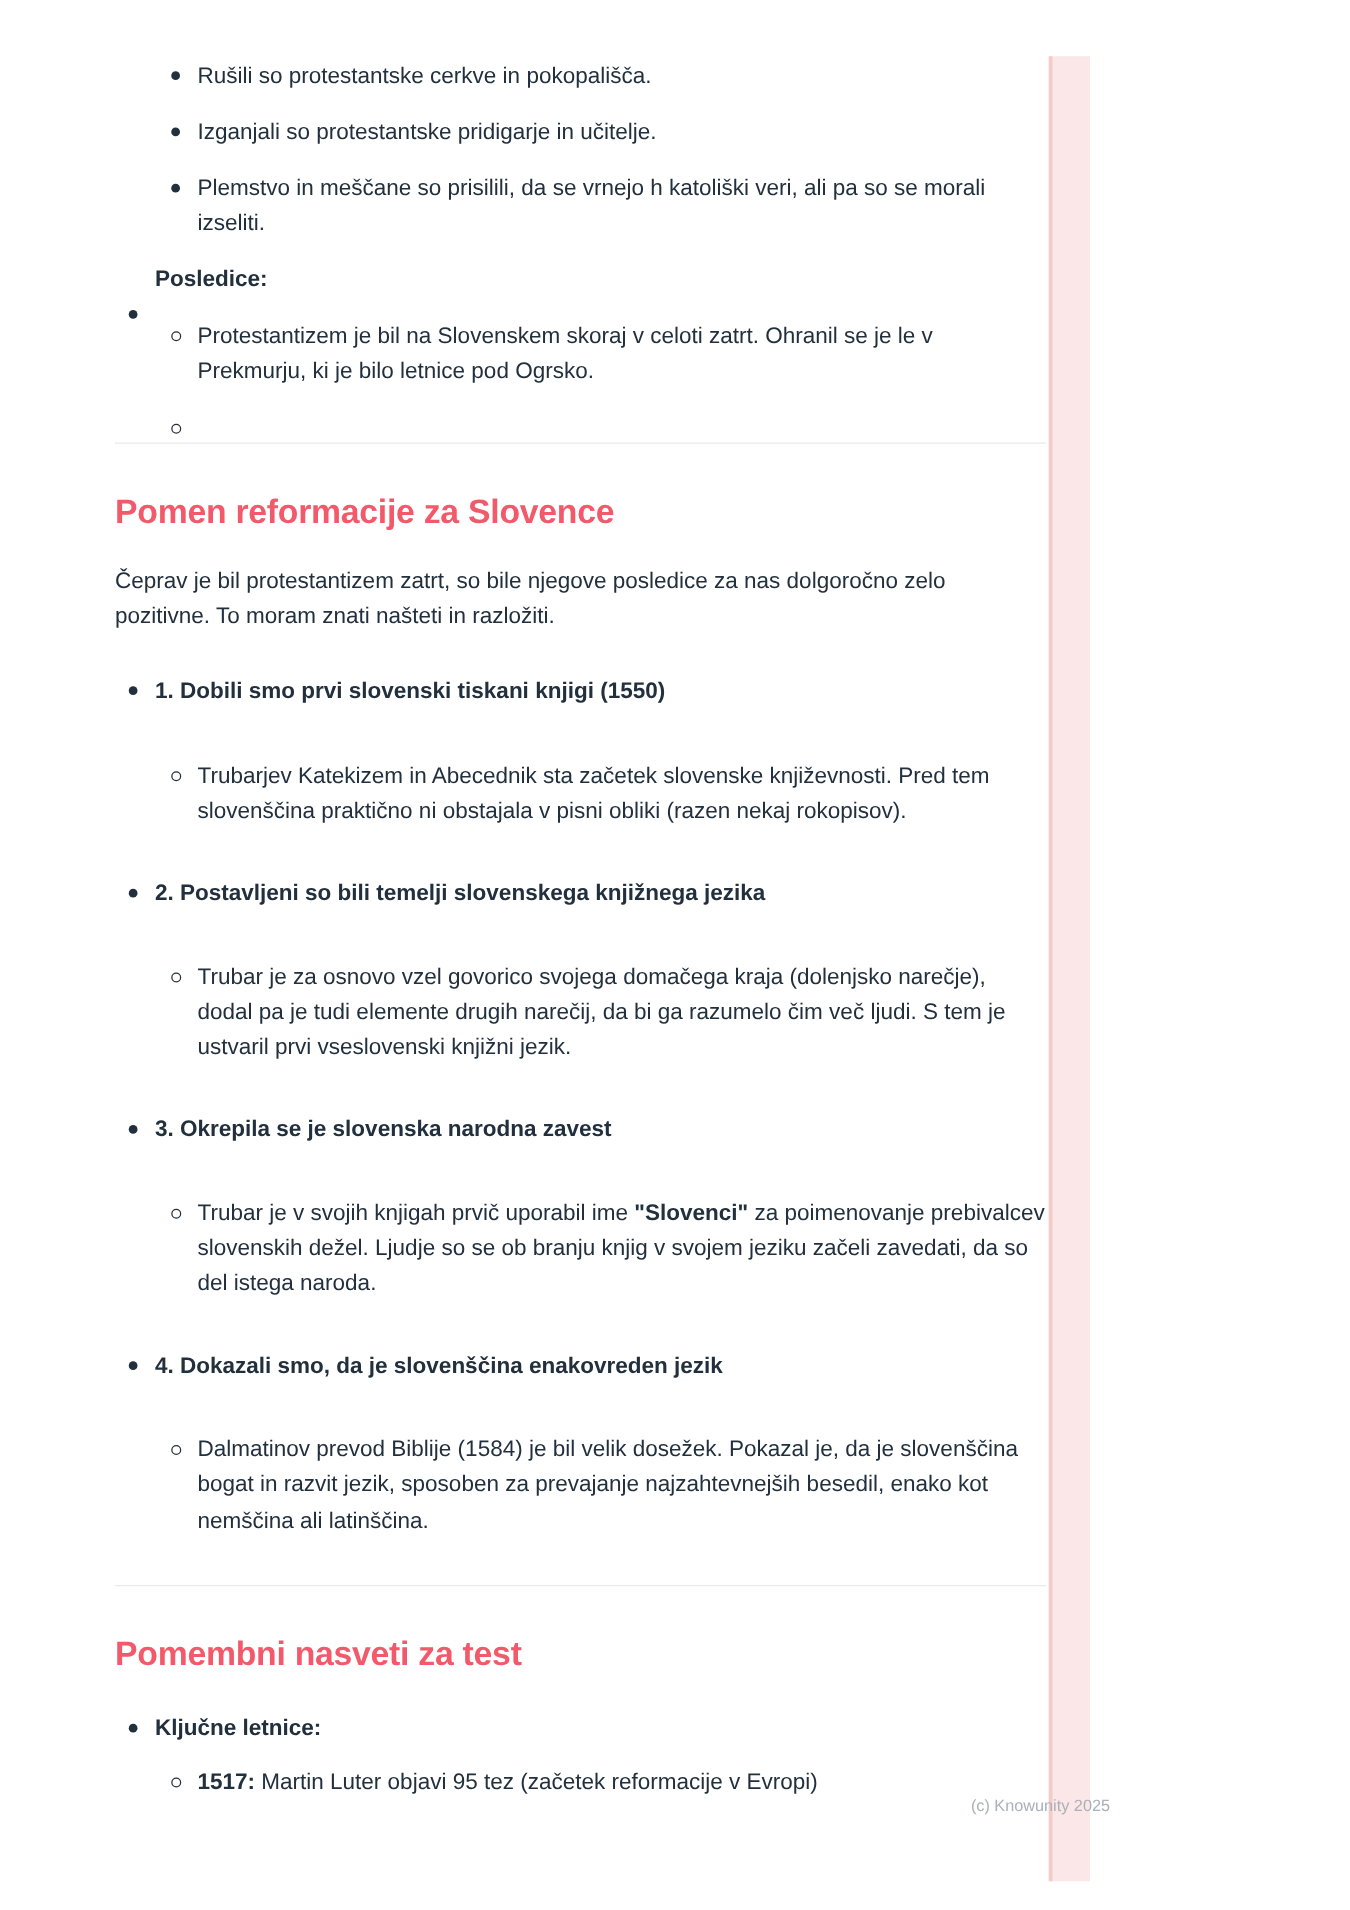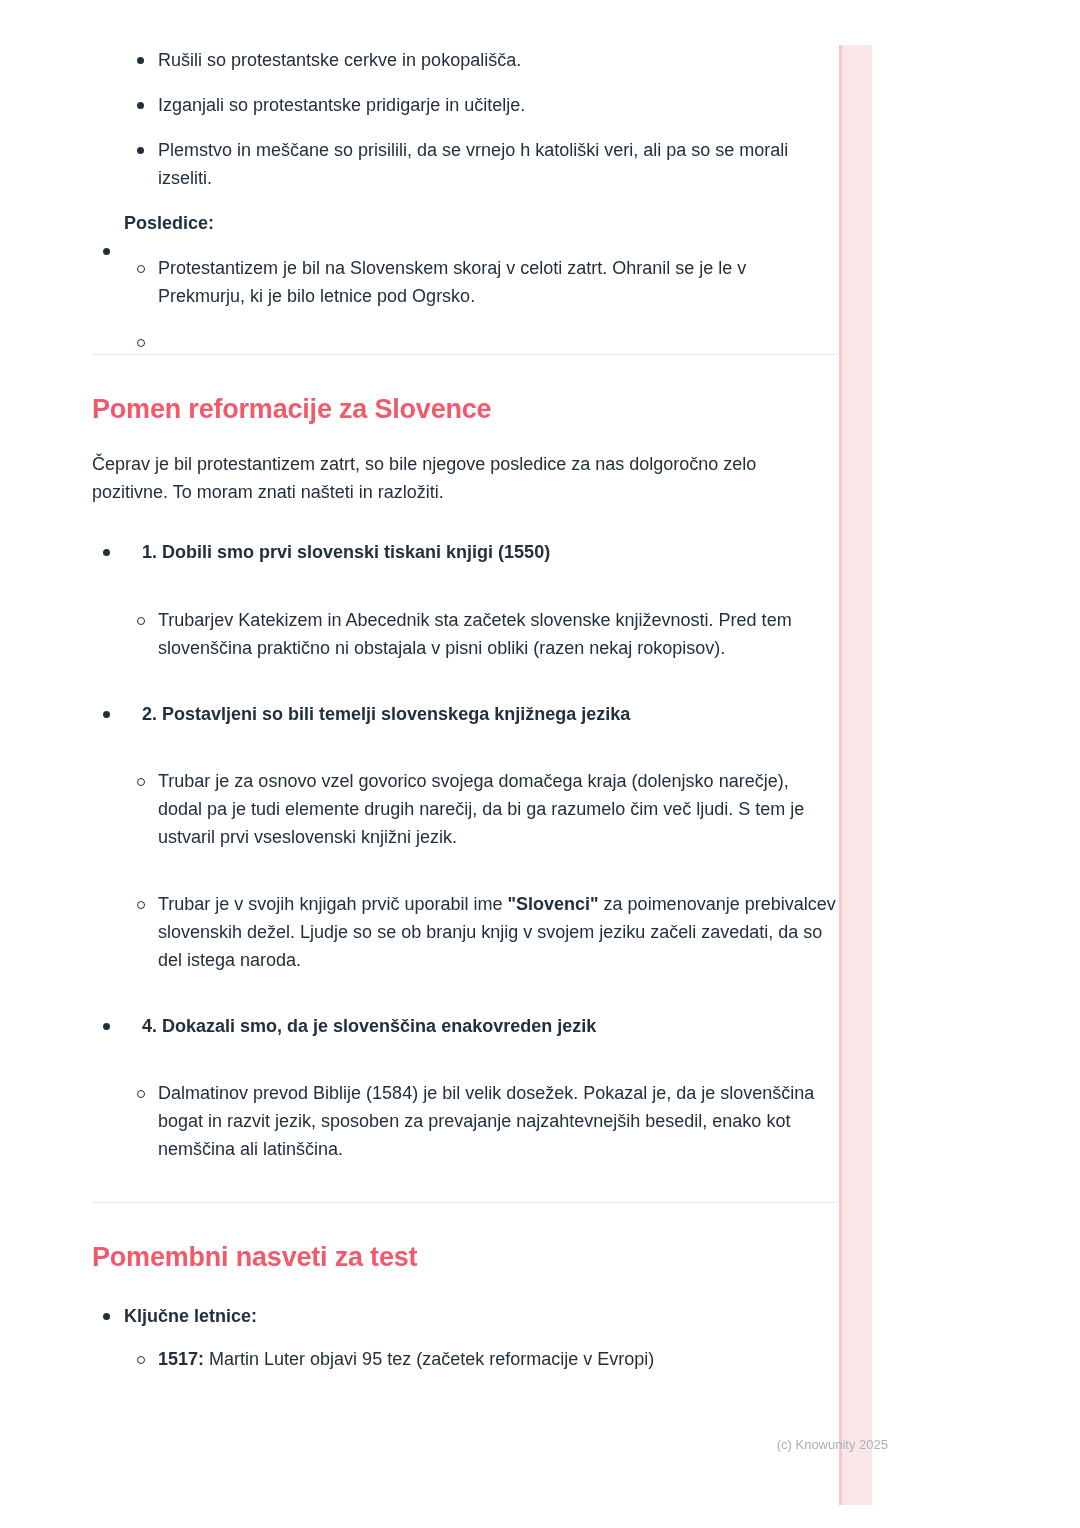--- a/index.html
+++ b/index.html
@@ -79,21 +79,21 @@
   }
   .section-title{
     color:var(--accent);
     font-size:27px;
     font-weight:700;
     letter-spacing:-0.2px;
     line-height:1.25;
     margin:0 0 24px 0;
   }
   .intro{margin:0 0 32px 0;}
-  .point-head{margin-bottom:26px;gap:18px;}
+  .point-head{margin-bottom:26px;}
   .point-body{margin-bottom:38px;margin-top:39px;}
   .tips-title{margin-bottom:28px;}
   .key-label{margin-bottom:15px;}
   .watermark{
     position:absolute;
     top:1437px;
     right:54px;
     font-size:13px;
     color:var(--watermark);
     z-index:3;
@@ -154,20 +154,24 @@
 
     <div class="li l1 point-head">
       <span class="marker dot"></span>
       <span class="txt bold">2. Postavljeni so bili temelji slovenskega knjižnega jezika</span>
     </div>
     <div class="li l2 point-body">
       <span class="marker ring"></span>
       <span class="txt">Trubar je za osnovo vzel govorico svojega domačega kraja (dolenjsko narečje), dodal pa je tudi elemente drugih narečij, da bi ga razumelo čim več ljudi. S tem je ustvaril prvi vseslovenski knjižni jezik.</span>
     </div>
 
+    <div class="li l1 point-head">
+      <span class="marker dot"></span>
+      <span class="txt bold">3. Okrepila se je slovenska narodna zavest</span>
+    </div>
     <div class="li l2 point-body">
       <span class="marker ring"></span>
       <span class="txt"><span>Trubar je v svojih knjigah prvič uporabil ime </span><strong>"Slovenci"</strong><span> za poimenovanje prebivalcev slovenskih dežel. Ljudje so se ob branju knjig v svojem jeziku začeli zavedati, da so del istega naroda.</span></span>
     </div>
 
     <div class="li l1 point-head">
       <span class="marker dot"></span>
       <span class="txt bold">4. Dokazali smo, da je slovenščina enakovreden jezik</span>
     </div>
     <div class="li l2 point-body">

